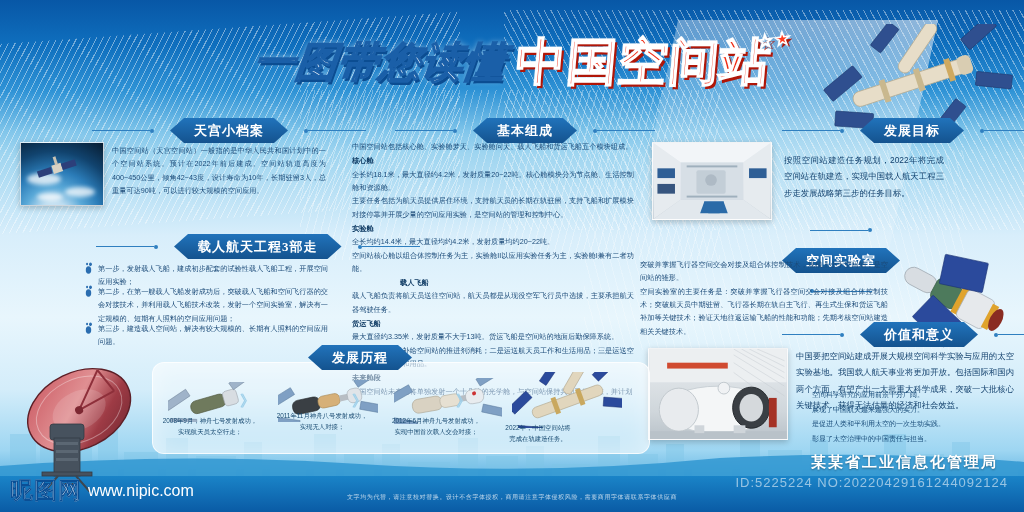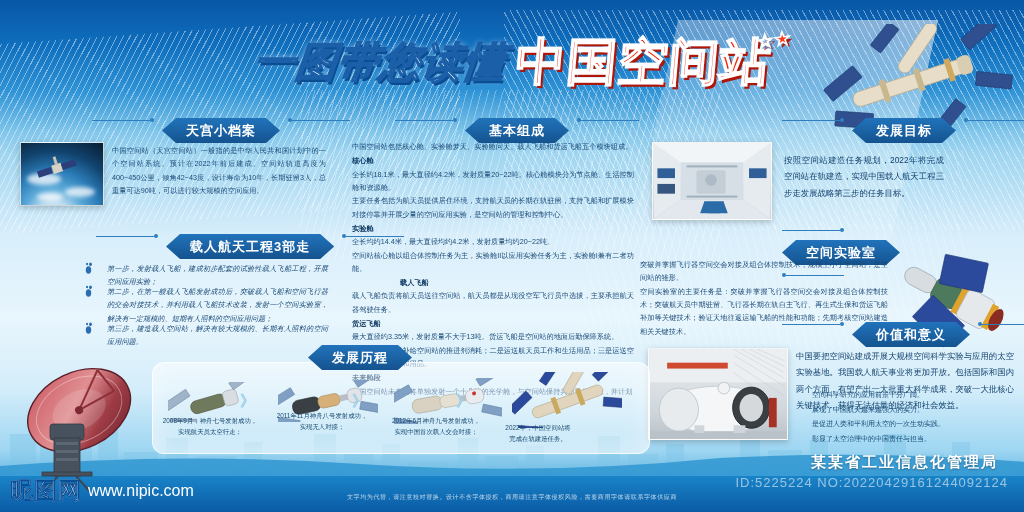--- a/index.html
+++ b/index.html
@@ -96,21 +96,21 @@
     font-family:"DejaVu Sans","Liberation Sans",sans-serif;
     position:relative;
   }
   .title-spark{
     position:absolute; right:-18px; top:0px; color:#ff3b1f;
     font-size:18px; font-weight:bold; transform:rotate(-8deg);
   }
 
   
   .sec-head{
-    position:absolute; display:flex; align-items:flex-start; gap:8px;
+    position:absolute; display:flex; align-items:center; gap:16px;font-family:Liberation Serif, serif;
   }
   .ribbon{
     background:linear-gradient(180deg,#2173bb,#14538f);
     color:#fff; font-size:13px; font-weight:bold; letter-spacing:1px;
     padding:6px 24px; line-height:1;
     clip-path:polygon(14px 0,calc(100% - 14px) 0,100% 50%,calc(100% - 14px) 100%,14px 100%,0 50%);
     box-shadow:0 1px 3px rgba(0,0,0,.25);
     white-space:nowrap;
   }
   .lead{ display:flex; align-items:center; }
@@ -154,21 +154,21 @@
     background:rgba(255,255,255,.42);
     border:1px solid rgba(255,255,255,.85);
     border-radius:12px;
     box-shadow:inset 0 0 24px rgba(255,255,255,.5);
   }
   .tl-item{ position:absolute; text-align:center; color:#16486f; font-size:6.4px; line-height:1.65; width:120px;}
   .chev{ position:absolute; color:#9fd0ea; font-size:15px; font-weight:bold; }
 
   
   .bullet{
-    position:absolute; display:flex; gap:14px; align-items:flex-start;font-style:italic;
+    position:absolute; display:flex; gap:5px; align-items:flex-start;
   }
   .foot-icon{ width:9px; flex:0 0 9px; color:#2a6db0; }
 
   
   .val-list{ position:absolute; color:#164a78; font-size:7px; line-height:2.1; }
 
   
   .org{
     position:absolute; right:26px; bottom:40px;
     color:#ffffff; font-size:15px; font-weight:bold; letter-spacing:2px;

